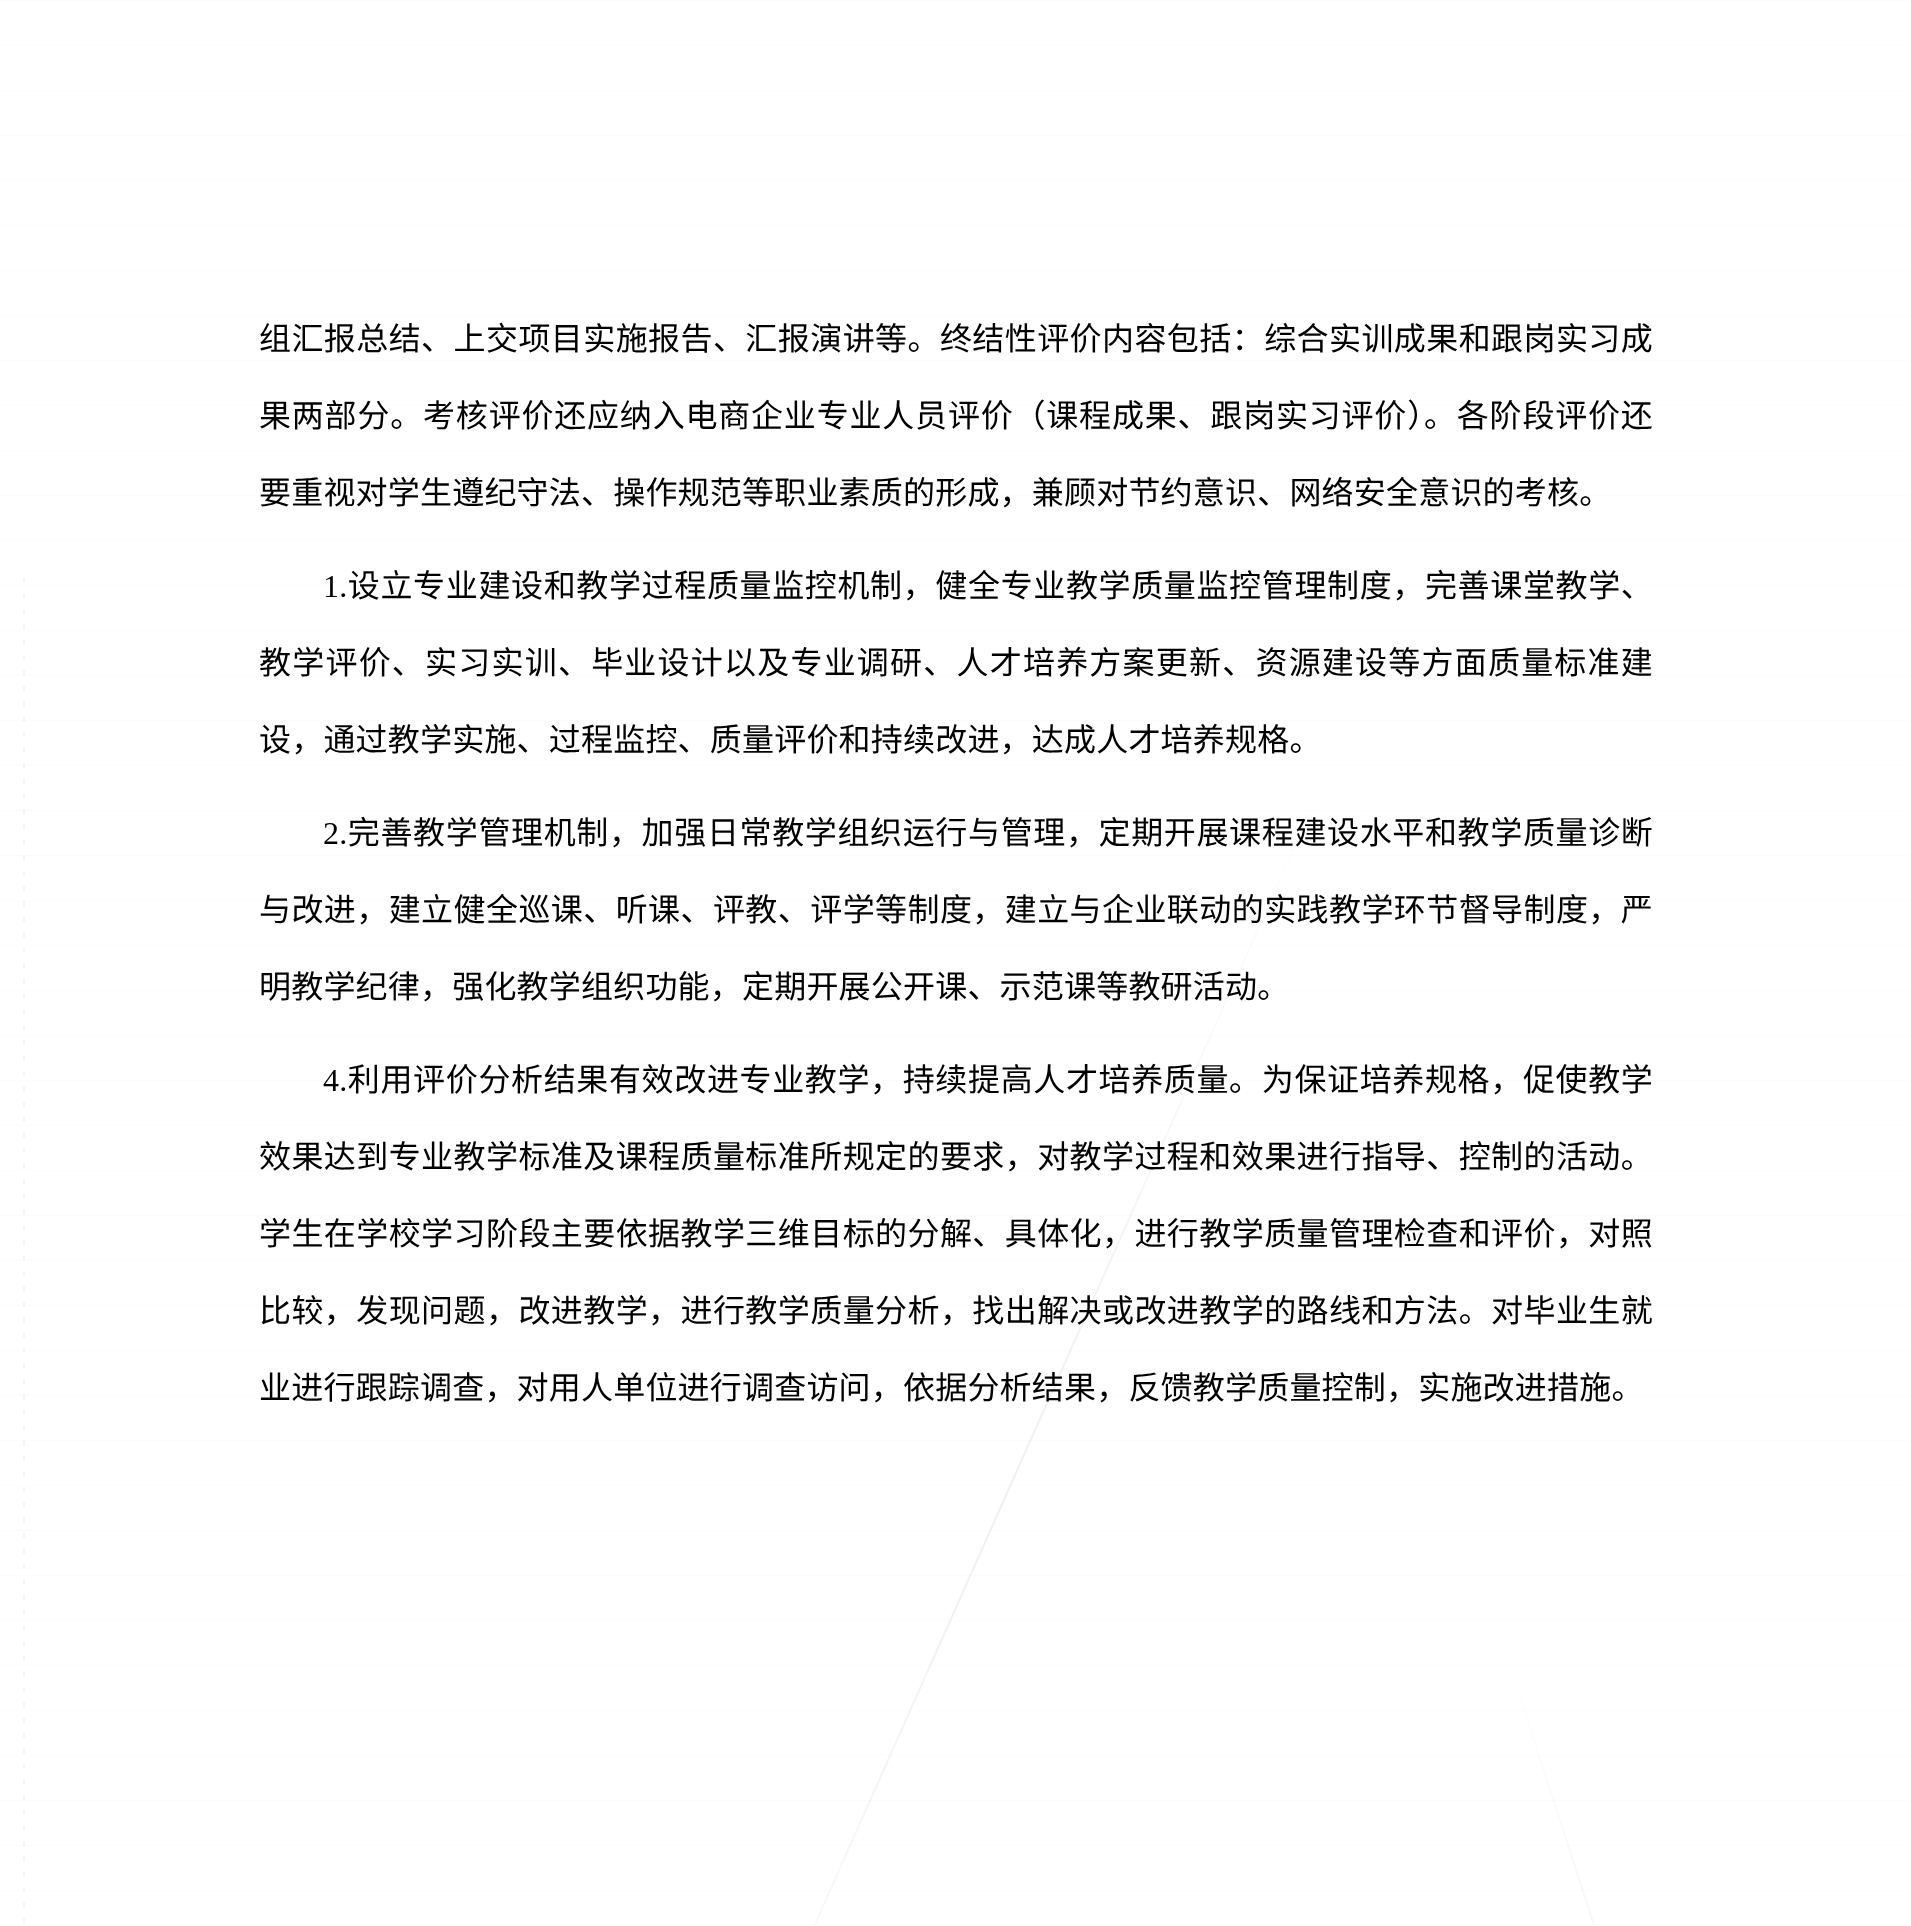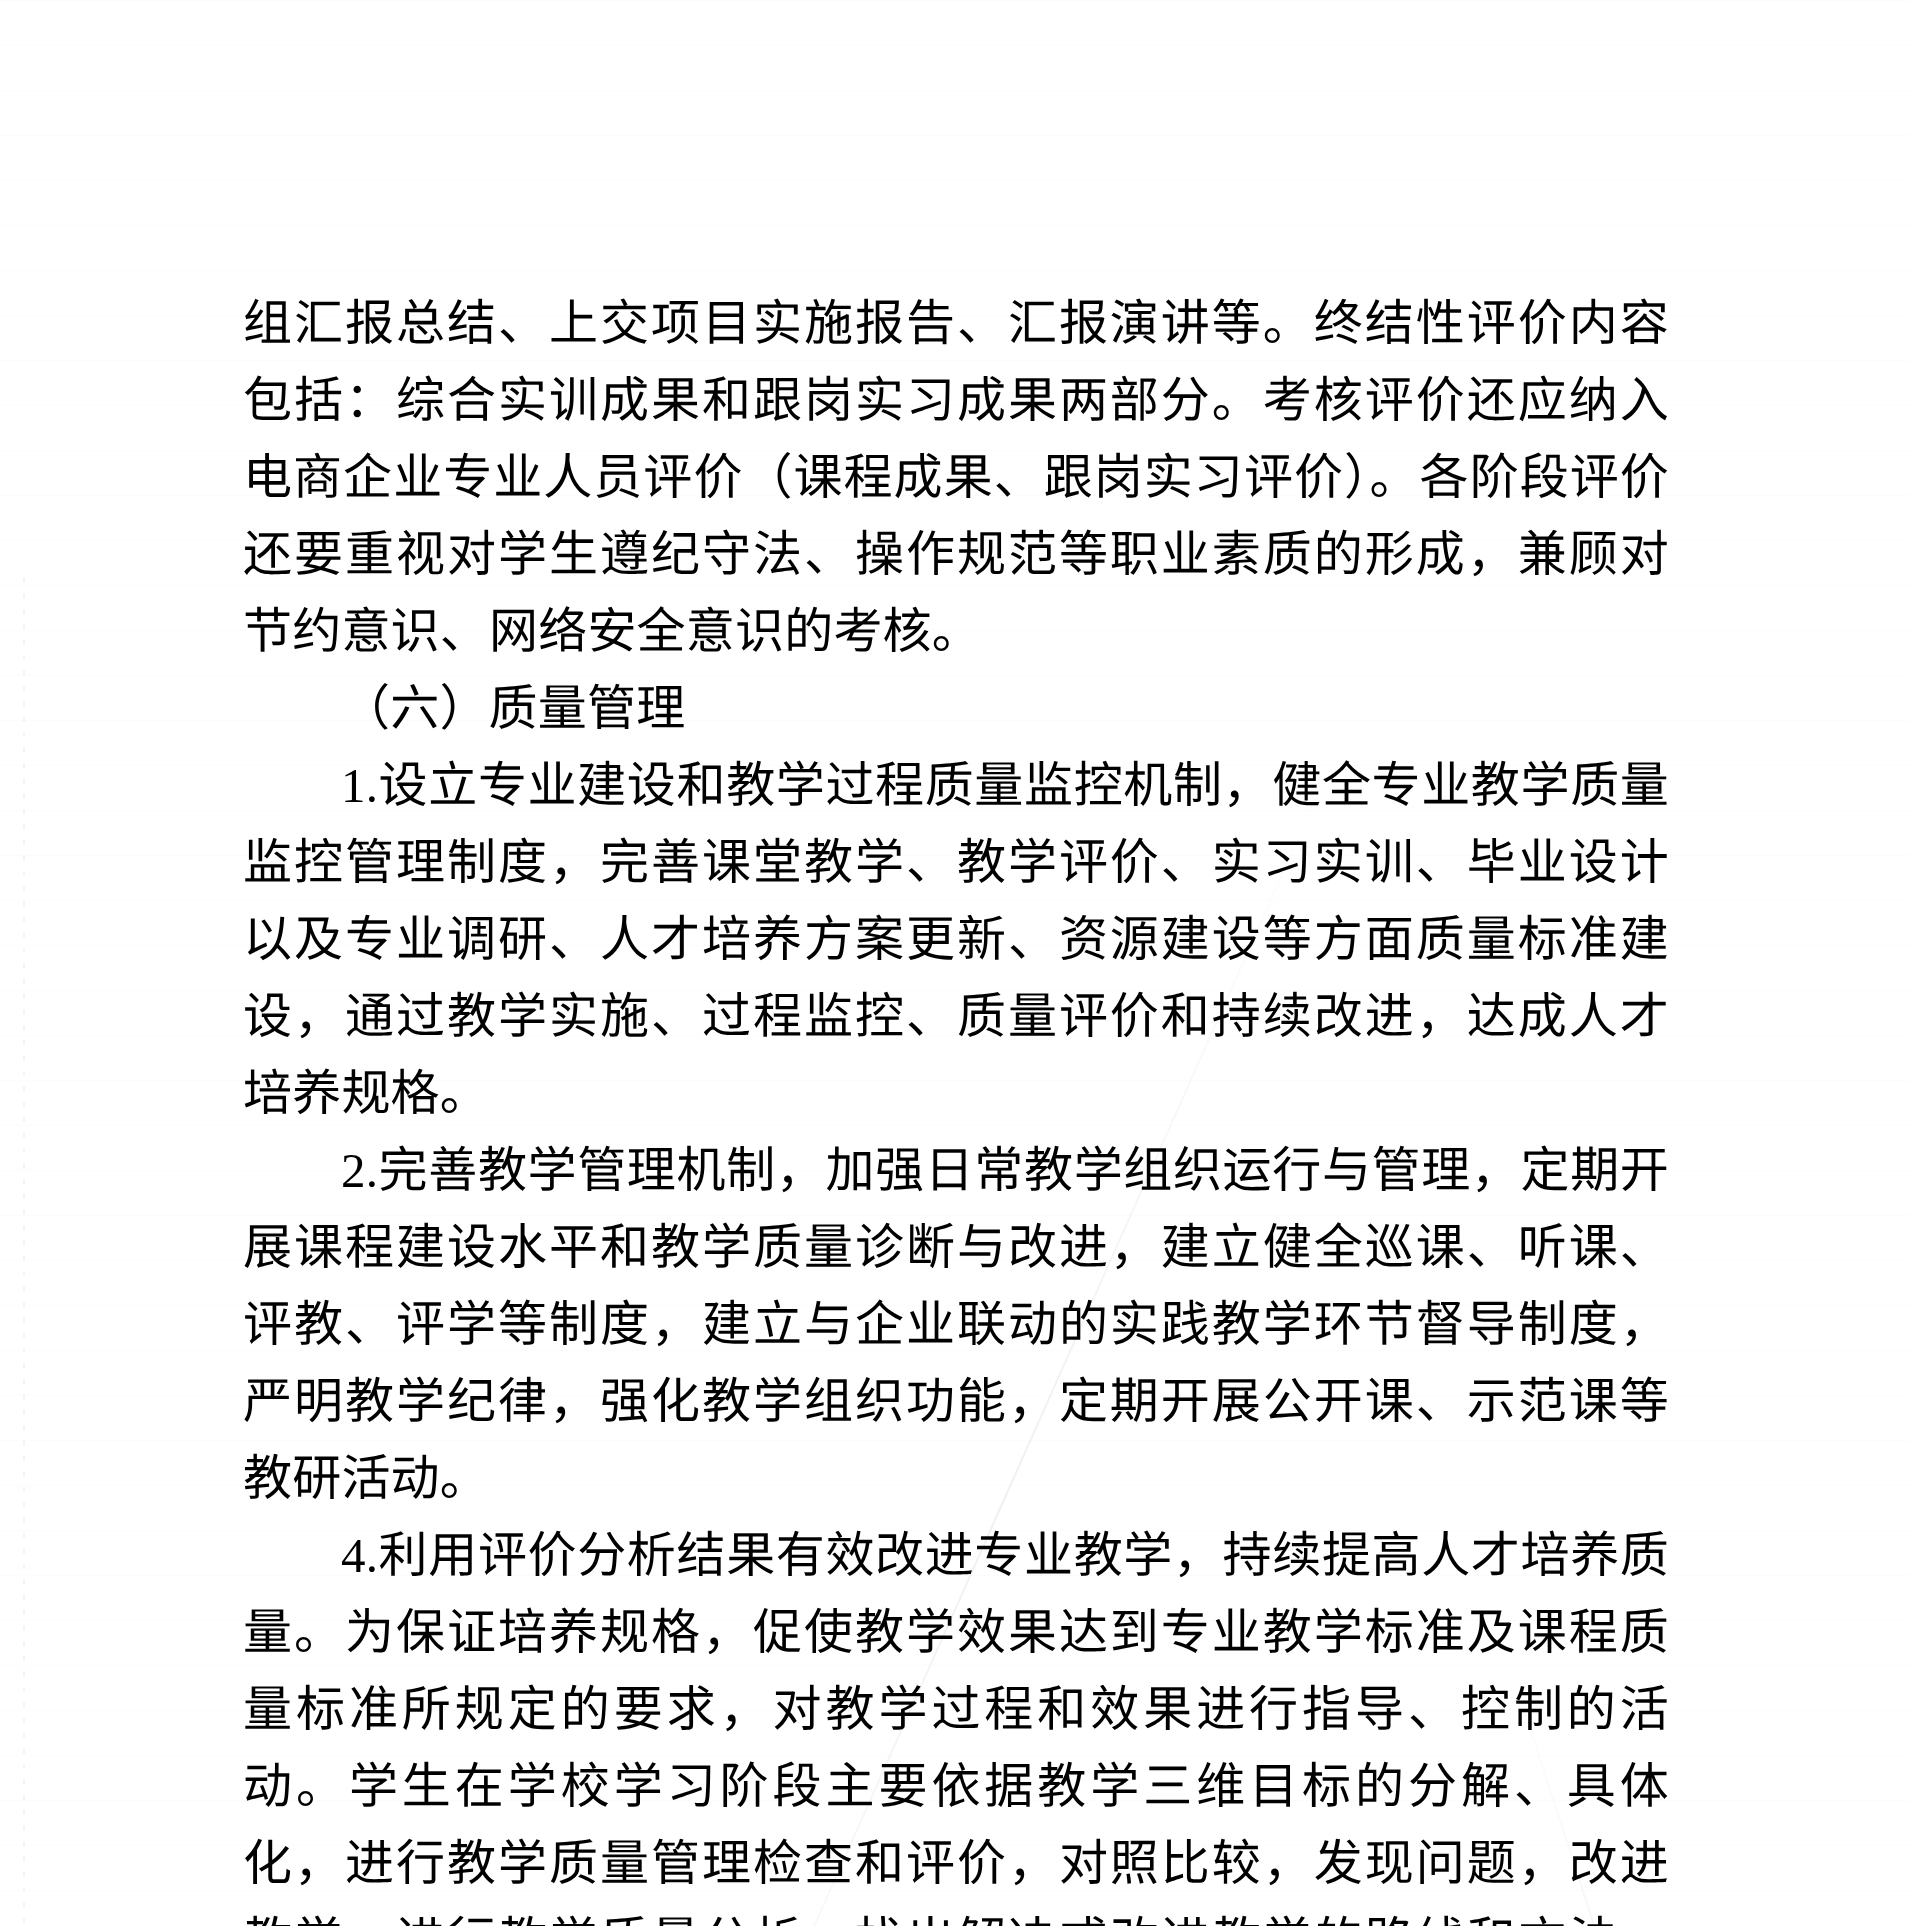--- a/index.html
+++ b/index.html
@@ -56,22 +56,22 @@
     opacity: 0.5;
     pointer-events: none;
   }
   .content {
     position: absolute;
     left: 243px;
     top: 285px;
     width: 1426px;
   }
   .para {
-    margin: 0;
-    font-size: 49px;
+    margin: 16px;
+    font-size: 32px;
     line-height: 77px;
     text-align: justify;
     text-justify: inter-ideograph;
     letter-spacing: 0.2px;
     word-break: break-all;
   }
   .para.indent {
     text-indent: 2em;
   }
 </style>
@@ -80,21 +80,20 @@
 
 <div class="page">
 
   <div class="noise-rows"></div>
   <div class="noise-diagonal-1"></div>
   <div class="noise-diagonal-2"></div>
   <div class="noise-left-edge"></div>
 
   <div class="content">
     <p class="para">组汇报总结、上交项目实施报告、汇报演讲等。终结性评价内容包括：综合实训成果和跟岗实习成果两部分。考核评价还应纳入电商企业专业人员评价（课程成果、跟岗实习评价）。各阶段评价还要重视对学生遵纪守法、操作规范等职业素质的形成，兼顾对节约意识、网络安全意识的考核。</p>
-    <p class="para indent">（六）质量管理</p>
     <p class="para indent">1.设立专业建设和教学过程质量监控机制，健全专业教学质量监控管理制度，完善课堂教学、教学评价、实习实训、毕业设计以及专业调研、人才培养方案更新、资源建设等方面质量标准建设，通过教学实施、过程监控、质量评价和持续改进，达成人才培养规格。</p>
     <p class="para indent">2.完善教学管理机制，加强日常教学组织运行与管理，定期开展课程建设水平和教学质量诊断与改进，建立健全巡课、听课、评教、评学等制度，建立与企业联动的实践教学环节督导制度，严明教学纪律，强化教学组织功能，定期开展公开课、示范课等教研活动。</p>
     <p class="para indent">4.利用评价分析结果有效改进专业教学，持续提高人才培养质量。为保证培养规格，促使教学效果达到专业教学标准及课程质量标准所规定的要求，对教学过程和效果进行指导、控制的活动。学生在学校学习阶段主要依据教学三维目标的分解、具体化，进行教学质量管理检查和评价，对照比较，发现问题，改进教学，进行教学质量分析，找出解决或改进教学的路线和方法。对毕业生就业进行跟踪调查，对用人单位进行调查访问，依据分析结果，反馈教学质量控制，实施改进措施。</p>
 
   </div>
 
 </div>
 
 
 </body></html>

